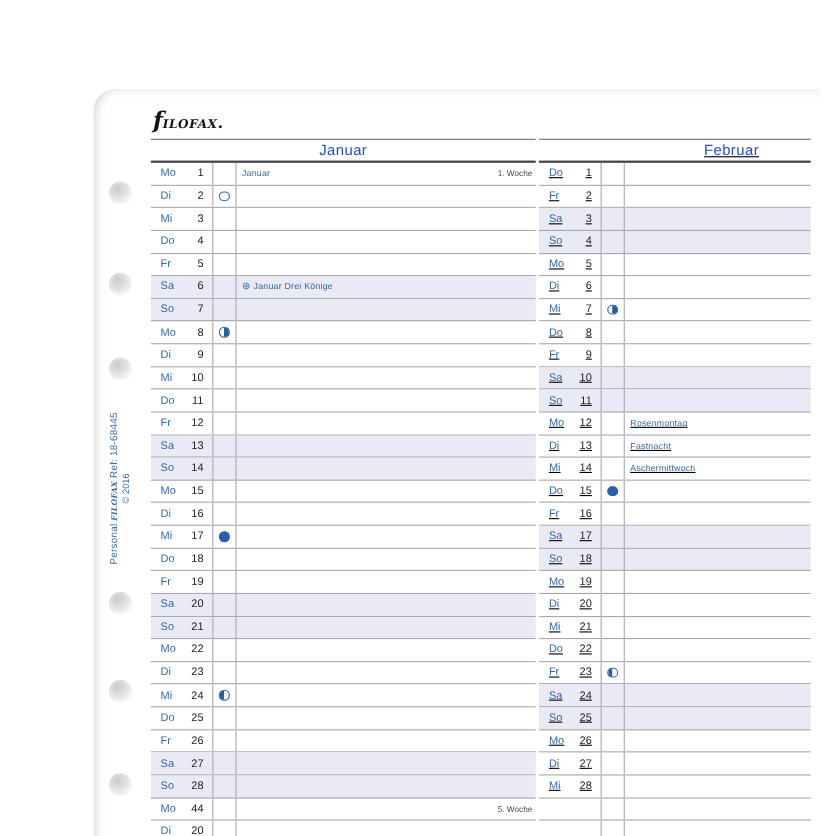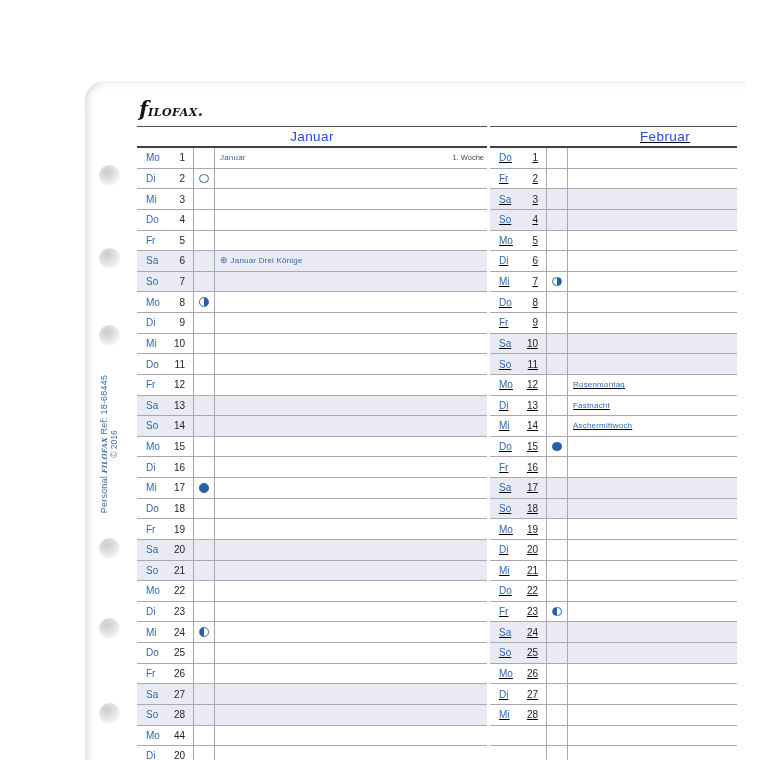--- a/index.html
+++ b/index.html
@@ -328,20 +328,24 @@
     <span class="cell-moon"></span>
     <span class="cell-note">
               <span class="note"></span>
               <span class="week"></span>
             </span>
   </div>
           <div class="row">
     <span class="cell-day">Mo</span>
     <span class="cell-num">44</span>
     <span class="cell-moon"></span>
+    <span class="cell-note">
+              <span class="note"></span>
+              <span class="week">5. Woche</span>
+            </span>
   </div>
           <div class="row">
     <span class="cell-day">Di</span>
     <span class="cell-num">20</span>
     <span class="cell-moon"></span>
     <span class="cell-note">
               <span class="note"></span>
               <span class="week"></span>
             </span>
   </div>

